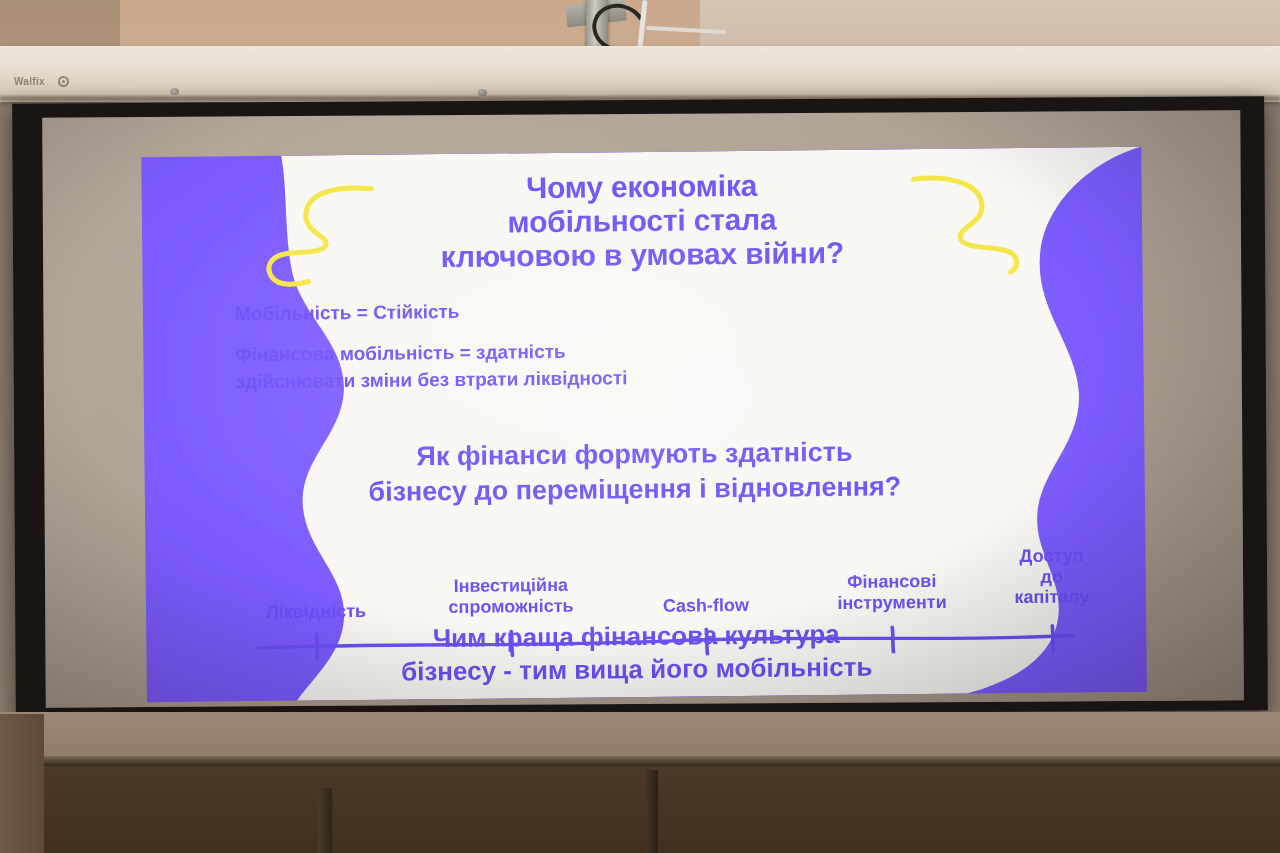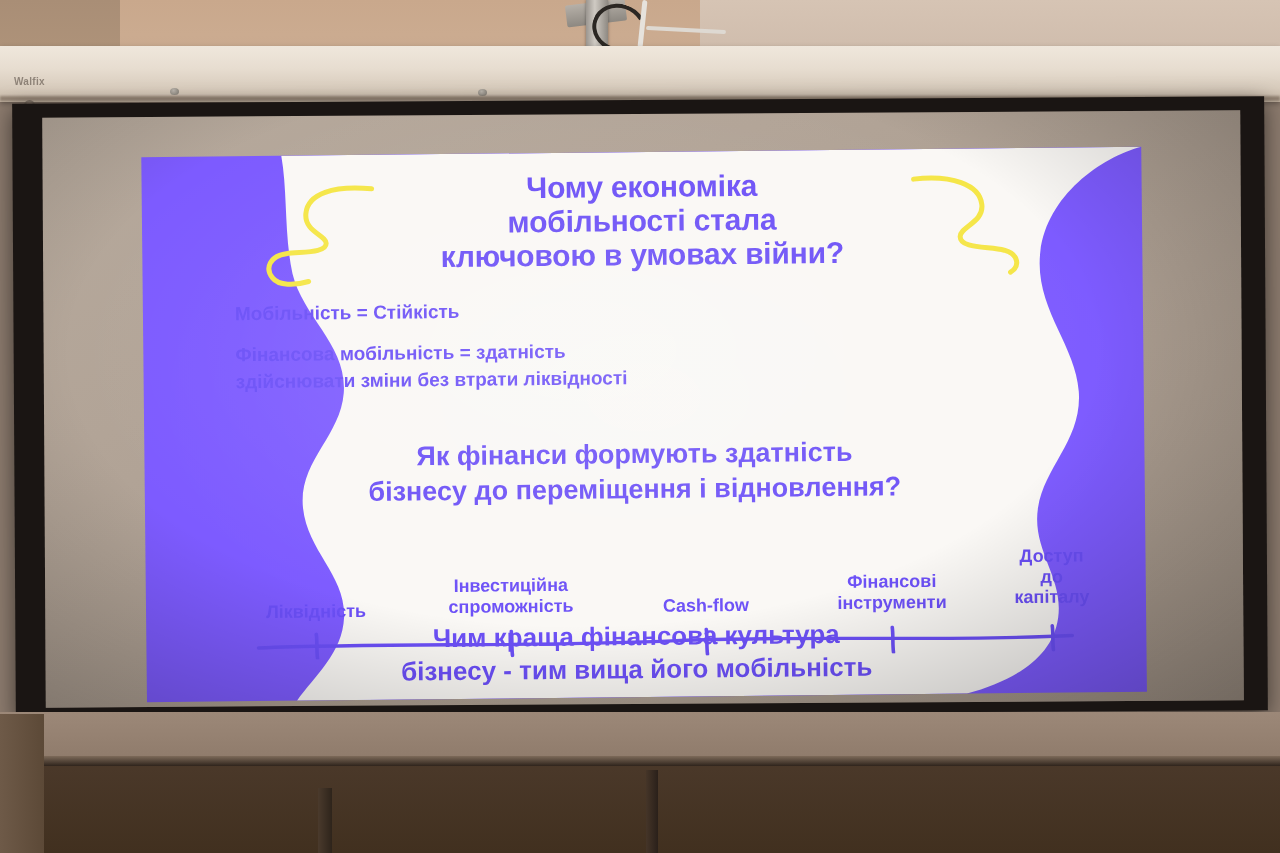--- a/index.html
+++ b/index.html
@@ -105,21 +105,20 @@
     border-radius: 50%;
   }
 
   .logo-plate {
     position: absolute;
     left: 14px; top: 76px;
     display: flex;
     align-items: center;
     gap: 13px;
     opacity: .62;
-    flex-direction: column;
   }
   .logo-text {
     font-size: 10px;
     font-weight: bold;
     color: #5e534a;
     letter-spacing: .3px;
   }
   .logo-mark {
     width: 11px; height: 11px;
     border-radius: 50%;

